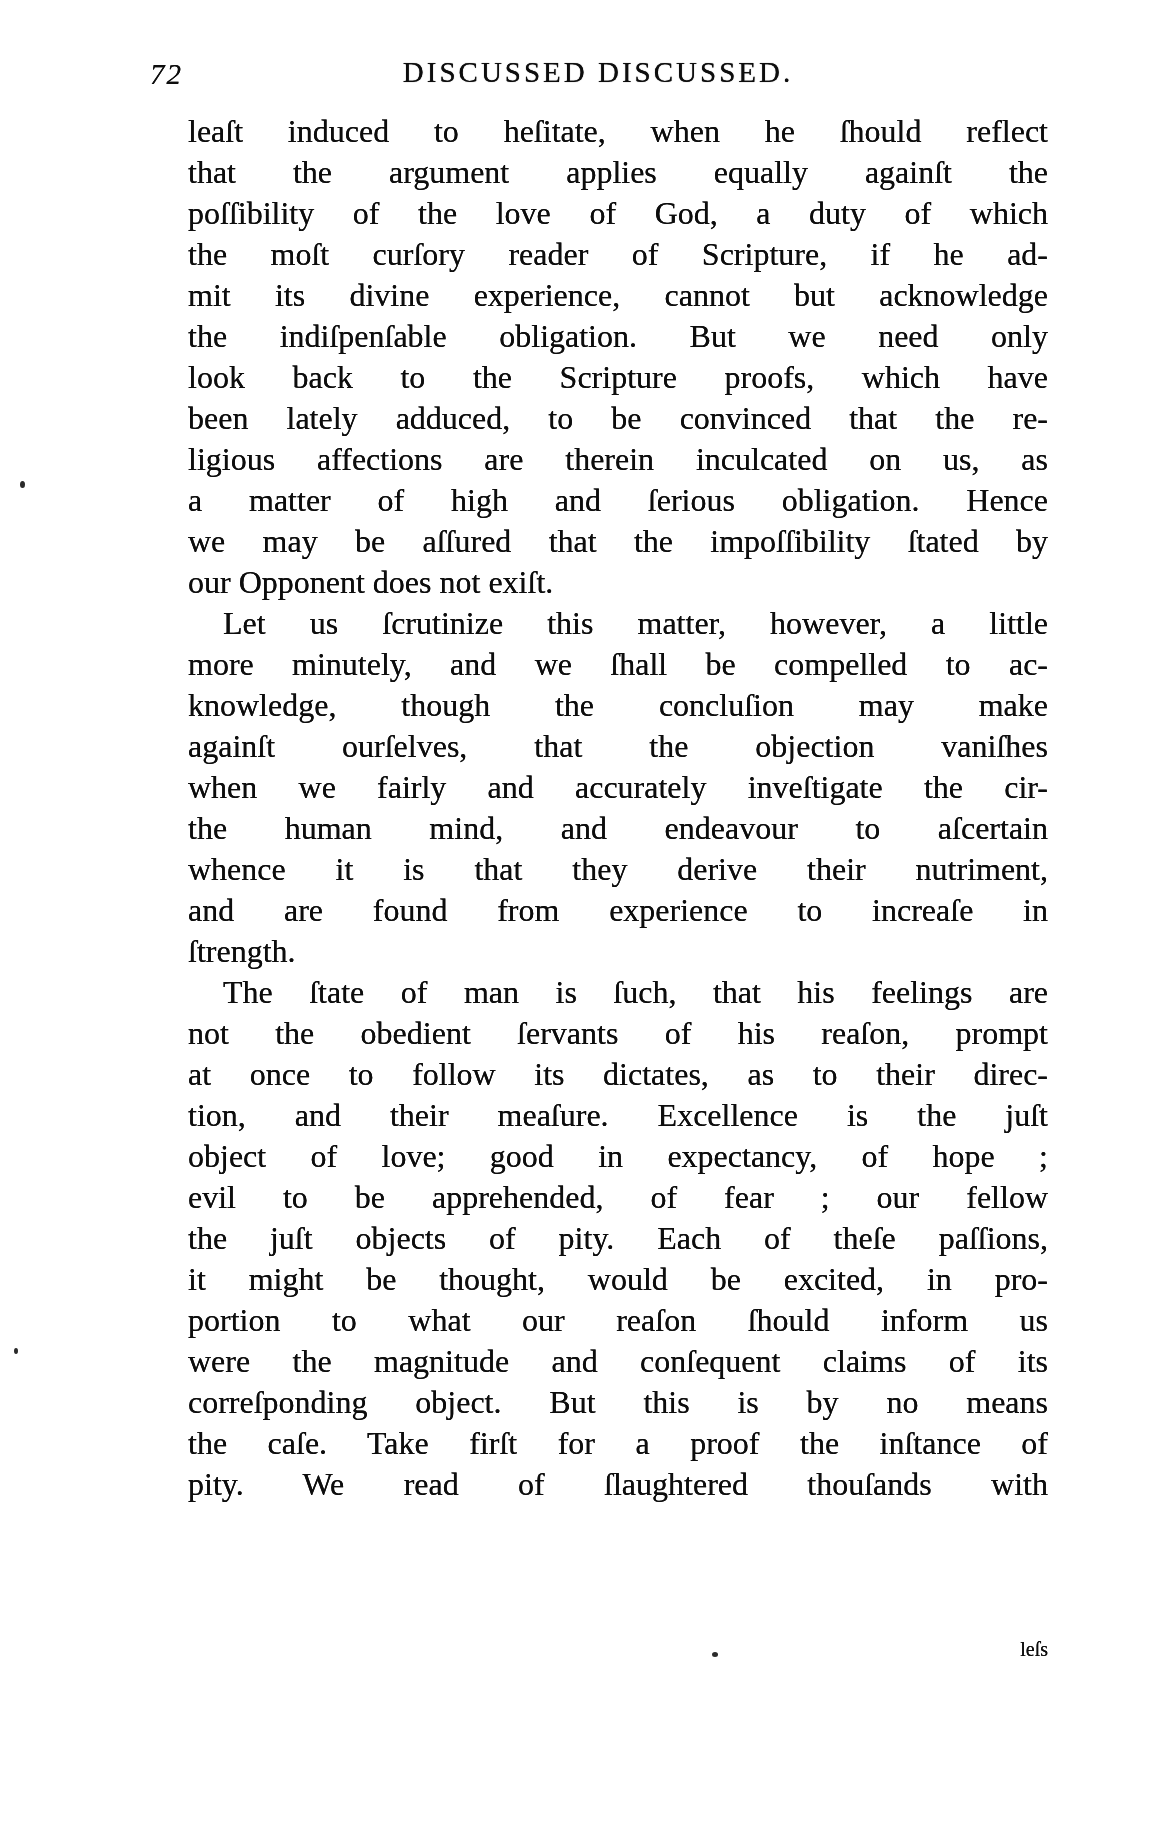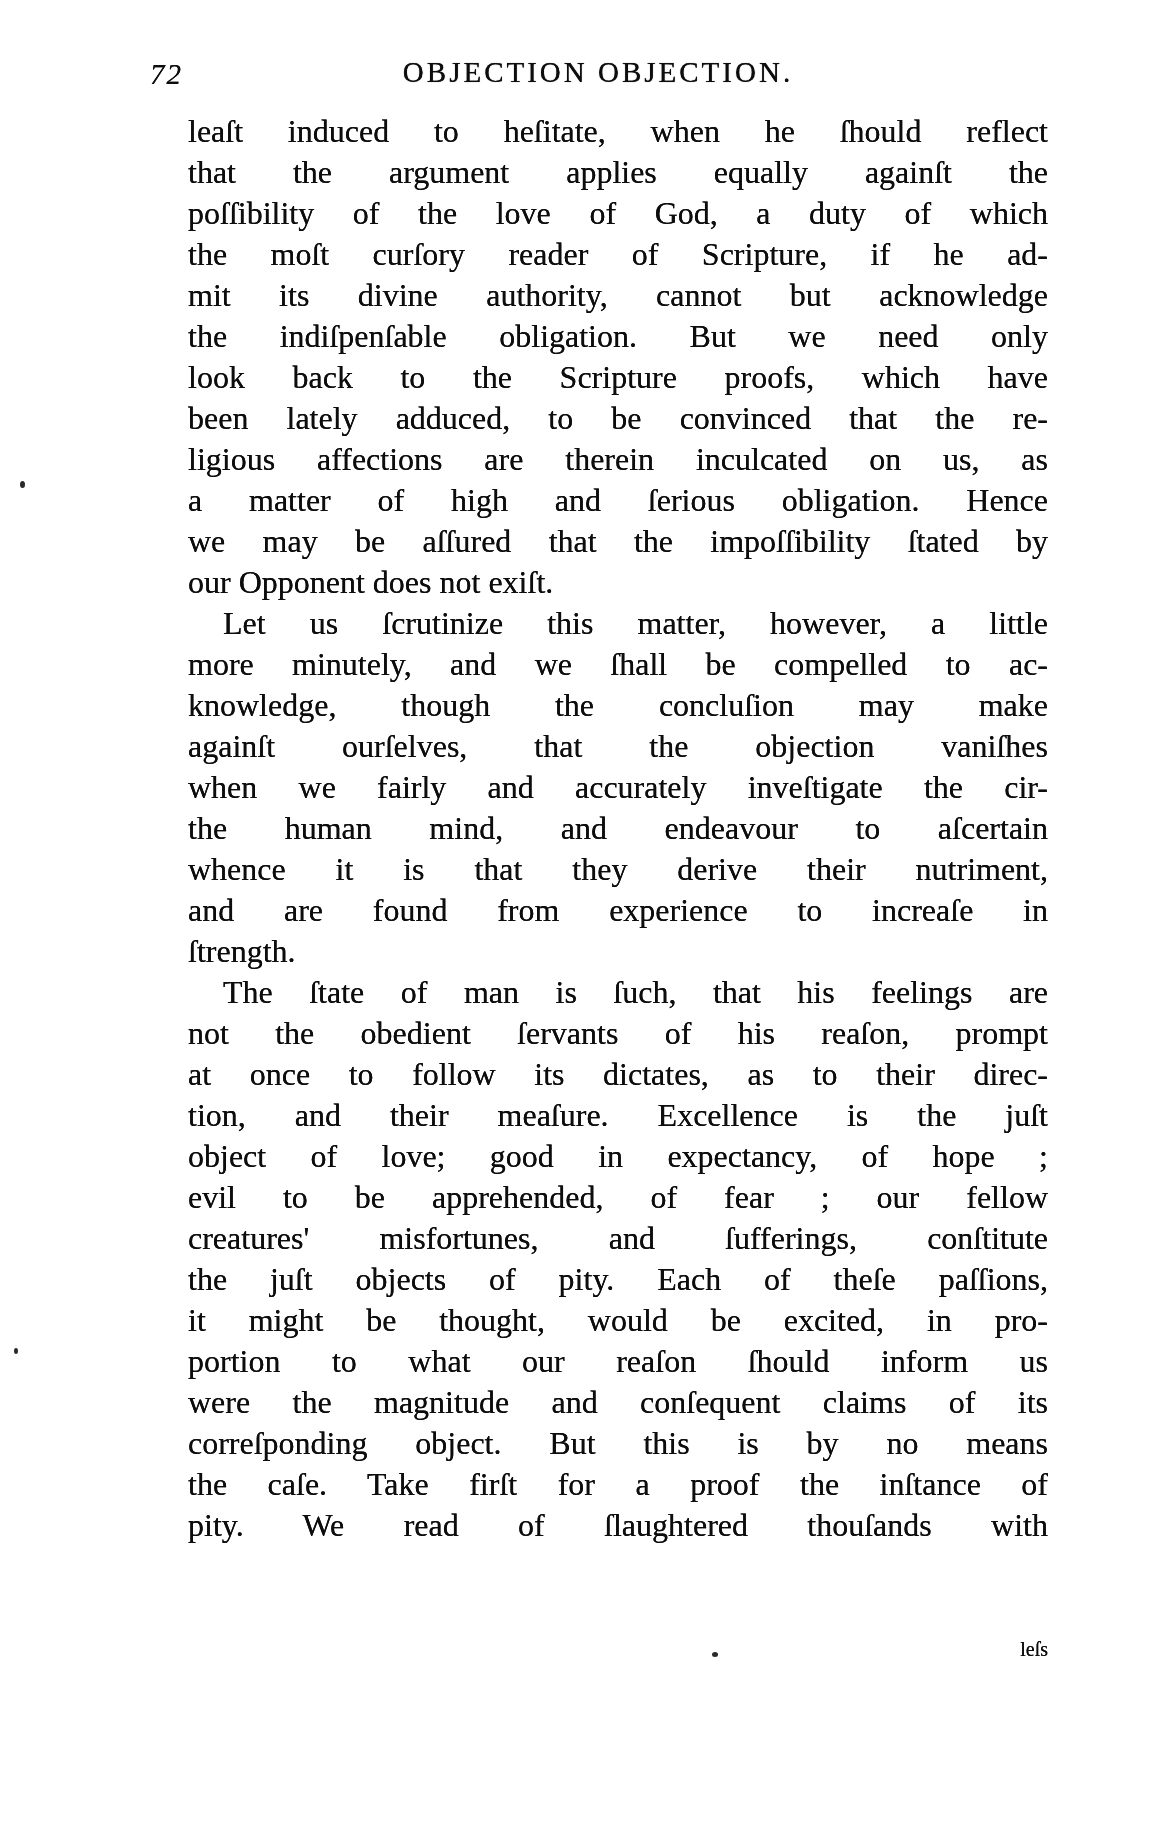--- a/index.html
+++ b/index.html
@@ -89,30 +89,30 @@
   .speck.s2 { left: 14px;  top: 1348px; width: 4px; height: 6px; }
   .speck.s3 { left: 712px; top: 1652px; width: 6px; height: 5px; }
 </style>
 </head>
 <body>
 
 <div class="page">
 
   <div class="header">
     <span class="page-number">72</span>
-    <span class="running-title">OBJECTION OBJECTION.</span>
+    <span class="running-title">DISCUSSED DISCUSSED.</span>
   </div>
 
   <div class="body-text">
       <div class="paragraph">
         <div class="line">leaſt induced to heſitate, when he ſhould reflect</div>
         <div class="line">that the argument applies equally againſt the</div>
         <div class="line">poſſibility of the love of God, a duty of which</div>
         <div class="line">the moſt curſory reader of Scripture, if he ad-</div>
-        <div class="line">mit its divine authority, cannot but acknowledge</div>
+        <div class="line">mit its divine experience, cannot but acknowledge</div>
         <div class="line">the indiſpenſable obligation.  But we need only</div>
         <div class="line">look back to the Scripture proofs, which have</div>
         <div class="line">been lately adduced, to be convinced that the re-</div>
         <div class="line">ligious affections are therein inculcated on us, as</div>
         <div class="line">a matter of high and ſerious obligation.  Hence</div>
         <div class="line">we may be aſſured that the impoſſibility ſtated by</div>
         <div class="line ragged">our Opponent does not exiſt.</div>
       </div>
       <div class="paragraph">
         <div class="line indent">Let us ſcrutinize this matter, however, a little</div>
@@ -125,21 +125,20 @@
         <div class="line">and are found from experience to increaſe in</div>
         <div class="line ragged">ſtrength.</div>
       </div>
       <div class="paragraph">
         <div class="line indent">The ſtate of man is ſuch, that his feelings are</div>
         <div class="line">not the obedient ſervants of his reaſon, prompt</div>
         <div class="line">at once to follow its dictates, as to their direc-</div>
         <div class="line">tion, and their meaſure.  Excellence is the juſt</div>
         <div class="line">object of love; good in expectancy, of hope ;</div>
         <div class="line">evil to be apprehended, of fear ; our fellow</div>
-        <div class="line">creatures' misfortunes, and ſufferings, conſtitute</div>
         <div class="line">the juſt objects of pity.  Each of theſe paſſions,</div>
         <div class="line">it might be thought, would be excited, in pro-</div>
         <div class="line">portion to what our reaſon ſhould inform us</div>
         <div class="line">were the magnitude and conſequent claims of its</div>
         <div class="line">correſponding object.  But this is by no means</div>
         <div class="line">the caſe.  Take firſt for a proof the inſtance of</div>
         <div class="line">pity.  We read of ſlaughtered thouſands with</div>
       </div>
     </div>
 

